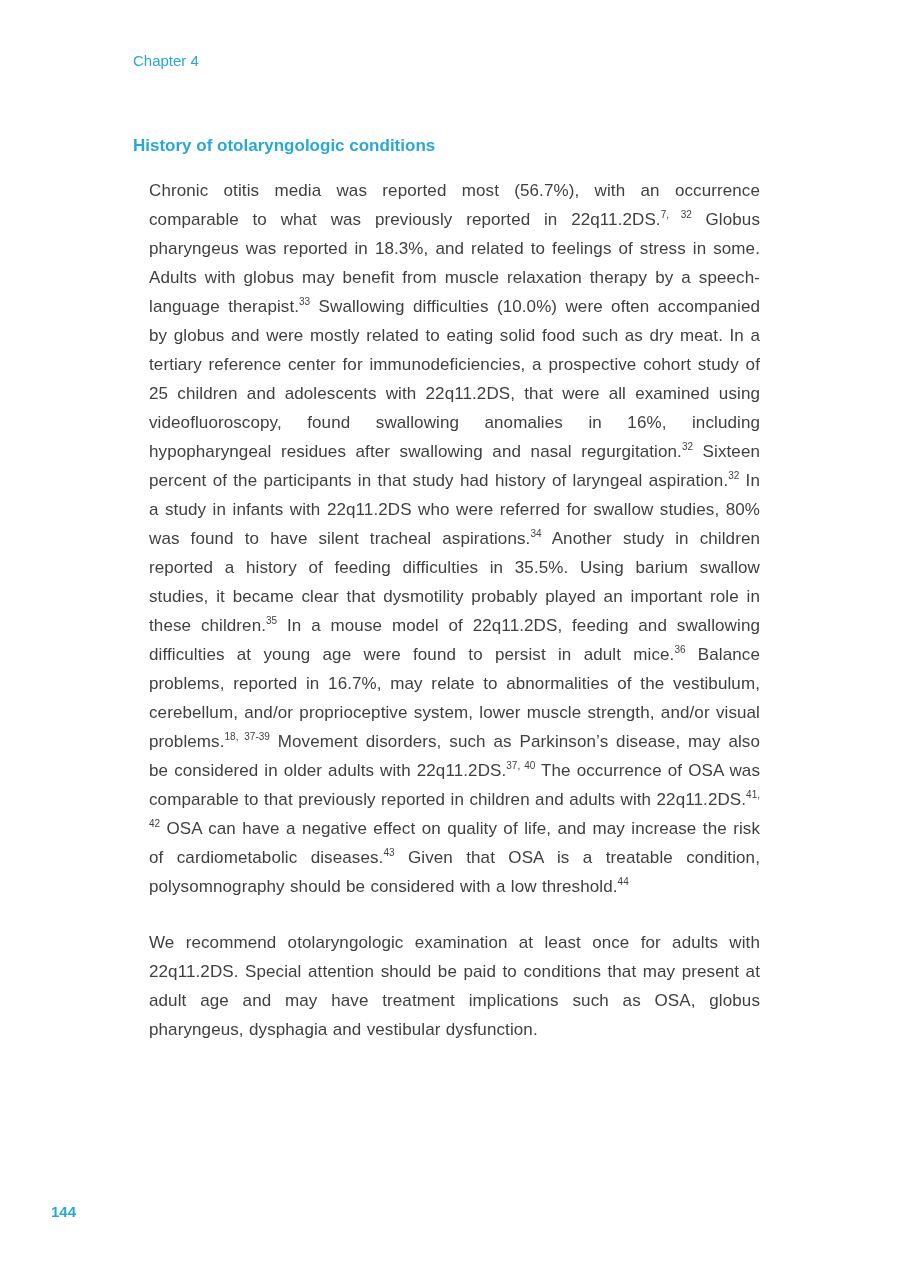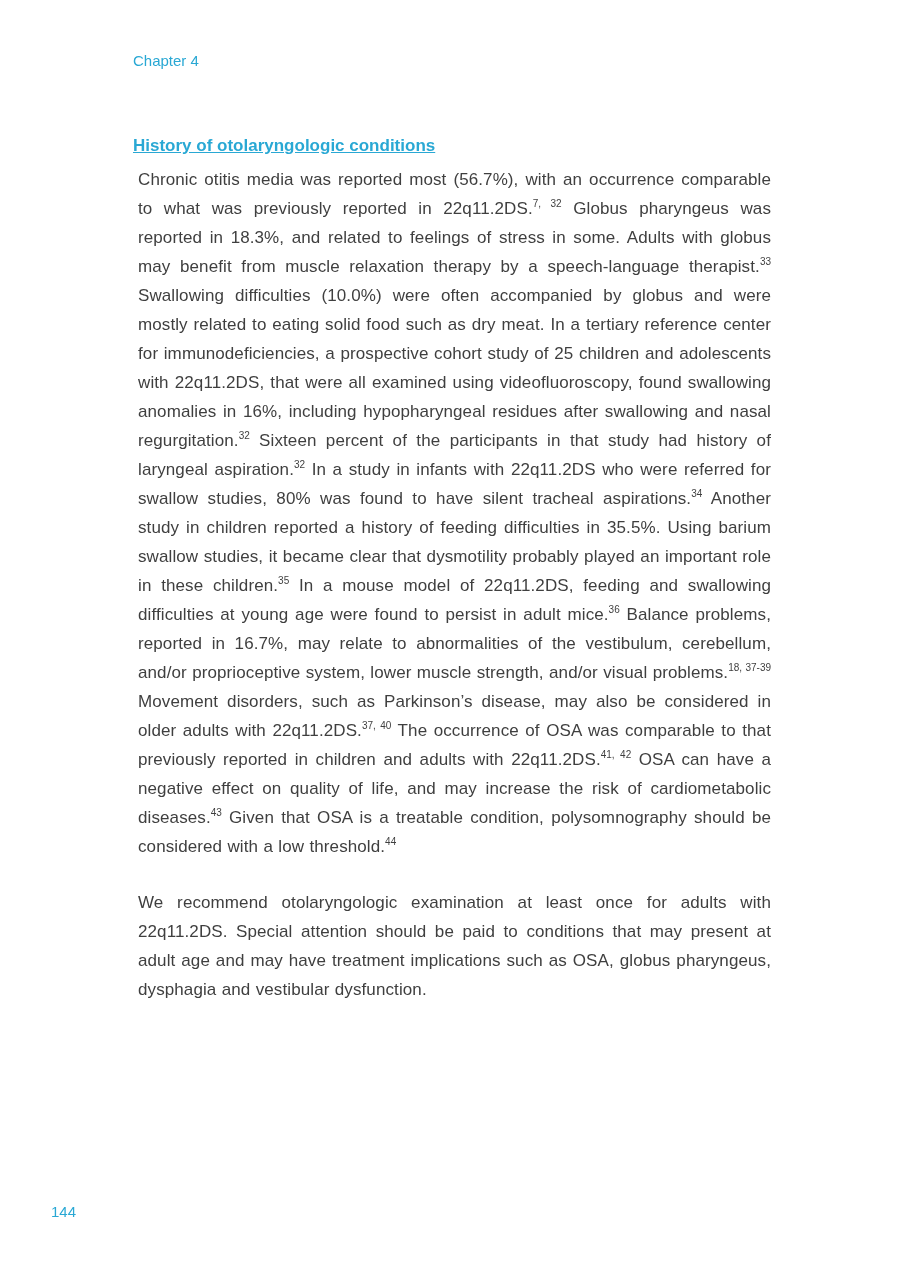--- a/index.html
+++ b/index.html
@@ -30,43 +30,44 @@
     line-height: 21px;
     margin: 0 0 60px 0;
   }
   .section-heading {
     color: var(--accent, #29a8d4);
     font-size: 17px;
     line-height: 29px;
     font-weight: bold;
     margin: 20px 0 0 0;
   }
-  .section-heading:first-child { margin-top: 0; text-decoration: underline; }
+  .section-heading:first-child { margin-top: 0; }
   .body-paragraph {
-    margin: 5px;
+    margin: 16px;
     font-size: 17px;
     line-height: 29px;
     text-align: justify;
     letter-spacing: 0.1px;
     word-spacing: 0.5px;
   }
   .body-paragraph + .body-paragraph { margin-top: 27px; }
   sup.ref {
     font-size: 10px;
     line-height: 0;
     vertical-align: super;
     letter-spacing: 0;
   }
   .page-number {
     position: absolute;
     left: 51px;
     top: 1203px;
     color: var(--accent, #29a8d4);
     font-size: 15px;
     line-height: 18px;
+    font-weight: bold;
   }
 </style>
 </head>
 <body>
 
 <div class="page">
   <div class="content">
     <div class="chapter-label">Chapter 4</div>
     <div>
         <h2 class="section-heading">History of otolaryngologic conditions</h2>

